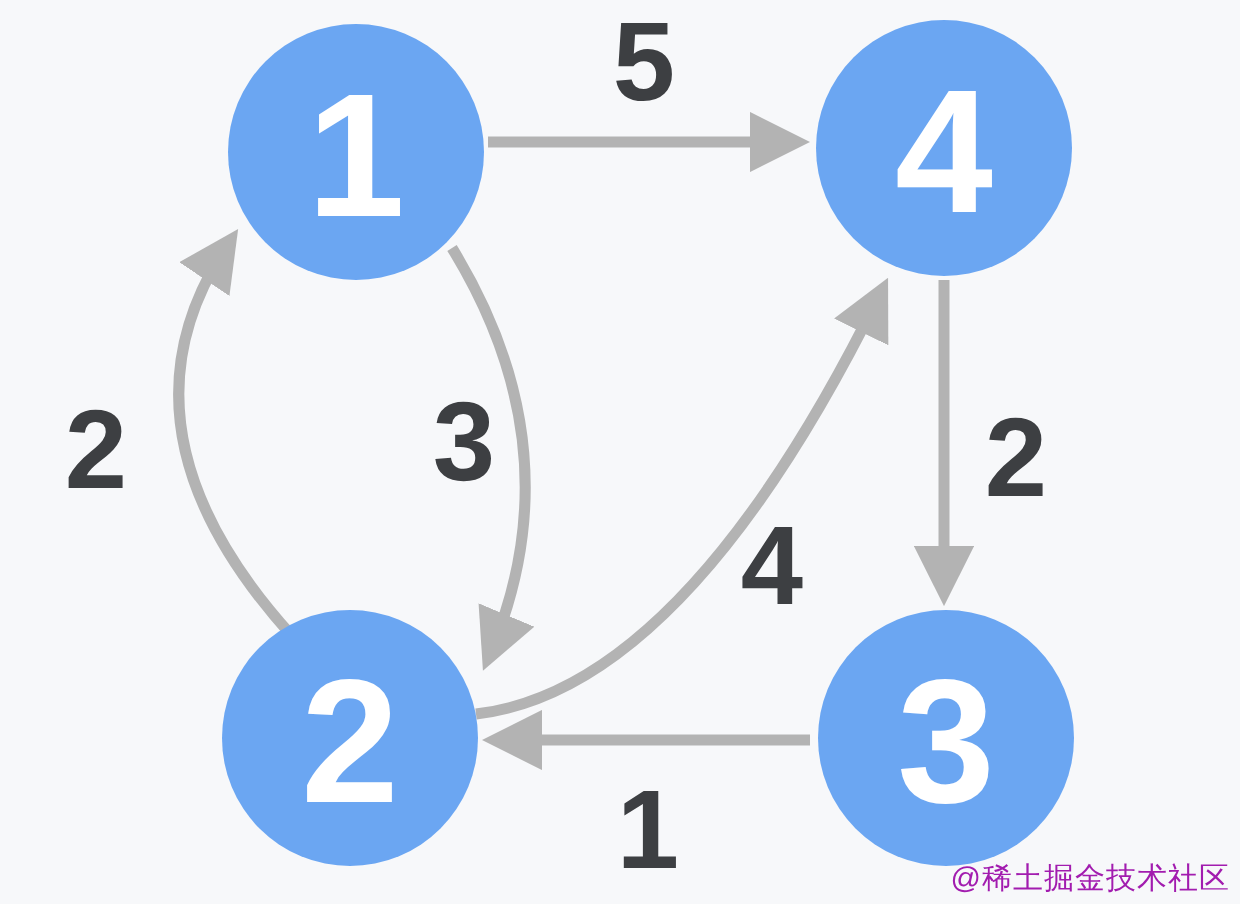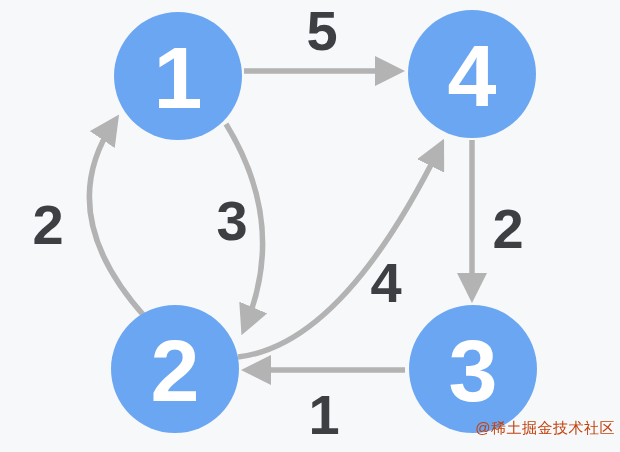--- a/index.html
+++ b/index.html
@@ -37,22 +37,22 @@
   .weight-label {
     fill: #3d3f42;
     font-family: "Liberation Sans", "DejaVu Sans", sans-serif;
     font-weight: bold;
     font-size: 56px;
     text-anchor: middle;
   }
   .watermark {
     position: absolute;
     right: 5px;
-    bottom: 14px;
-    color: #c2410c;
+    bottom: 3px;
+    color: #a21caf;
     font-size: 15px;
     letter-spacing: 0.5px;
     user-select: none;
   }
 </style>
 </head>
 <body>
 
 <div class="stage">
   <svg width="620" height="452" viewBox="0 0 620 452">

